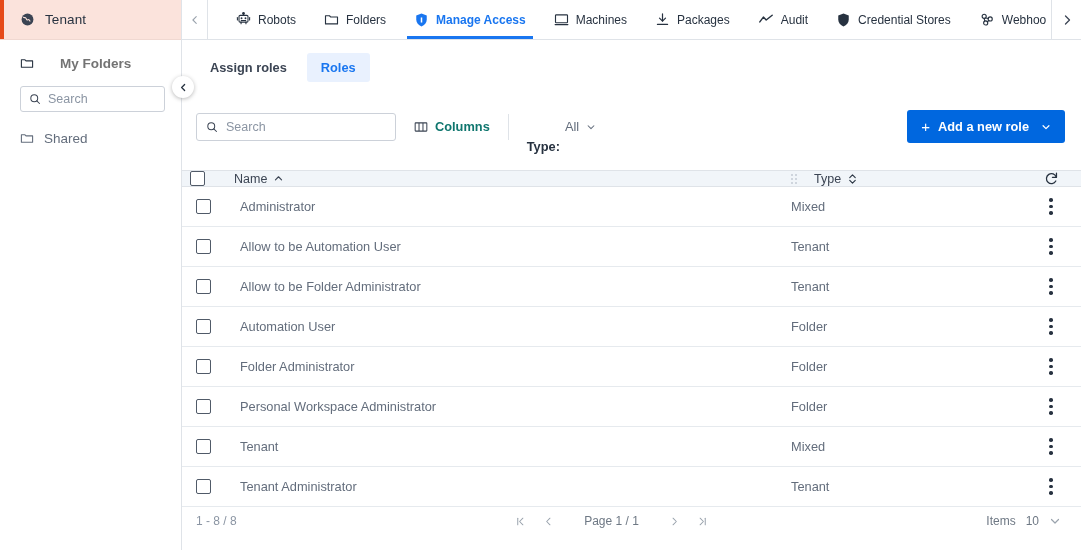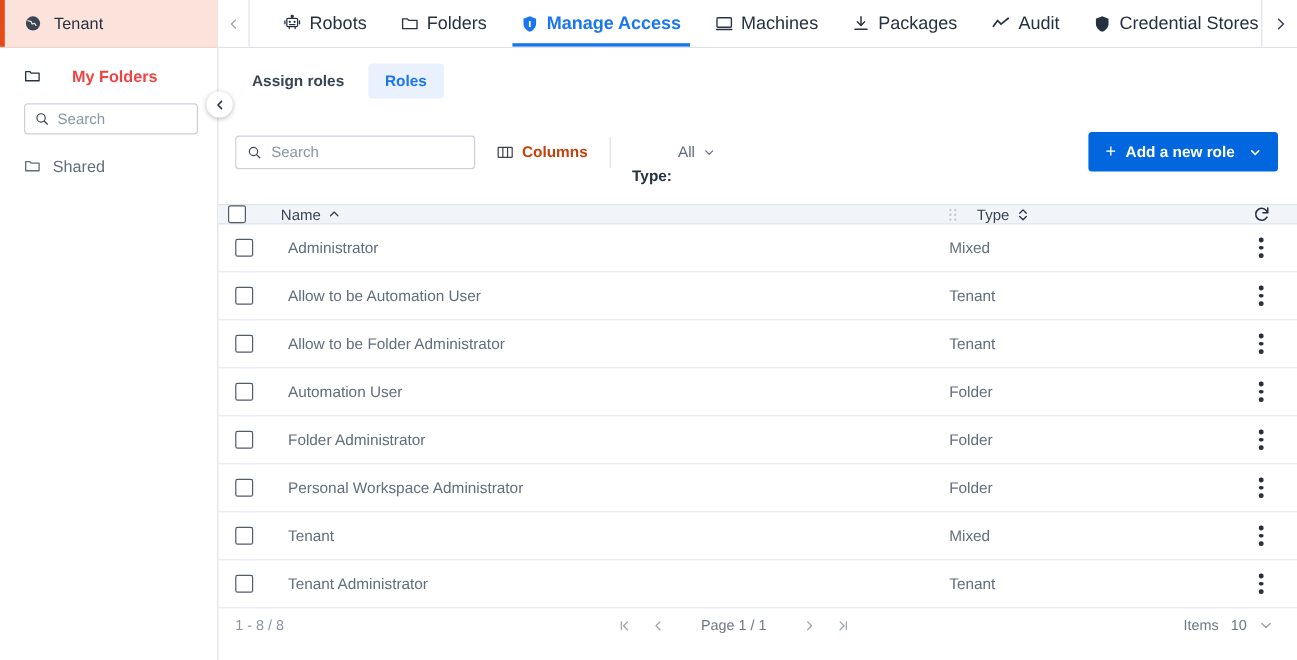--- a/index.html
+++ b/index.html
@@ -35,21 +35,21 @@
     font-size: 13.5px; color: #273240; font-weight: 400;
     margin-left: 10px; letter-spacing: .1px;
   }
   .nav-item {
     display: flex; align-items: center;
     padding: 0 20px; height: 36px;
     cursor: pointer;
   }
   .nav-item .nav-label { font-size: 13.5px; margin-left: 10px; }
   .nav-item.first { margin-top: 5px; }
-  .nav-label.strong { color: #ef4444; font-weight: 700; padding-left: 16px; }
+  .nav-label.strong { color: #737373; font-weight: 700; padding-left: 16px; }
   .nav-label.muted  { color: #636d7c; font-weight: 400; }
 
   .side-search {
     margin: 5px 16px 0 20px;
     height: 26px;
     border: 1px solid #ccd1d9;
     border-radius: 3px;
     display: flex; align-items: center;
     padding: 0 8px;
     background: #fff;
@@ -91,21 +91,21 @@
   .nav-arrow.right {
     position: absolute; right: 0; top: 0; height: 100%;
     width: 30px; flex: none; background: #fff;
     border-right: none; border-left: 1px solid #dfe3e8;
     color: #3b4453; z-index: 5;
   }
   .tabs { display: flex; align-items: stretch; padding-left: 14px; }
   .tab {
     display: flex; align-items: center; gap: 7px;
     padding: 0 14px; cursor: pointer;
-    font-size: 15px; color: #273240;
+    font-size: 12px; color: #273240;
     white-space: nowrap; position: relative;
   }
   .tab.active { color: #1976f0; font-weight: 700; }
   .tab.active::after {
     content: ""; position: absolute; left: 7px; right: 7px; bottom: 0;
     height: 3px; background: #1976f0;
   }
 
   
   .subtabs {
@@ -130,21 +130,21 @@
     display: flex; align-items: center; padding: 0 9px;
   }
   .tb-search input {
     border: none; outline: none; width: 100%;
     font-size: 12.5px; margin-left: 8px; color: #273240;
     font-family: "Liberation Sans", sans-serif; background: transparent;
   }
   .tb-search input::placeholder { color: #8b95a3; }
   .tb-btn {
     display: flex; align-items: center; gap: 7px;
-    font-size: 12.8px; color: #c2410c; font-weight: 700;
+    font-size: 12.8px; color: #0f766e; font-weight: 700;
     margin-left: 18px; cursor: pointer; white-space: nowrap;
   }
   .tb-sep { width: 1px; height: 26px; background: #dfe3e8; margin-left: 18px; }
   .tb-filter {
     display: flex; align-items: center; gap: 5px;
     font-size: 12.8px; margin-left: 18px; cursor: pointer; white-space: nowrap;
   }
   .tb-filter .k { color: #273240; font-weight: 700; margin-top: 40px; }
   .tb-filter .v { color: #636d7c; font-weight: 400; }
   .spacer { flex: 1; }

